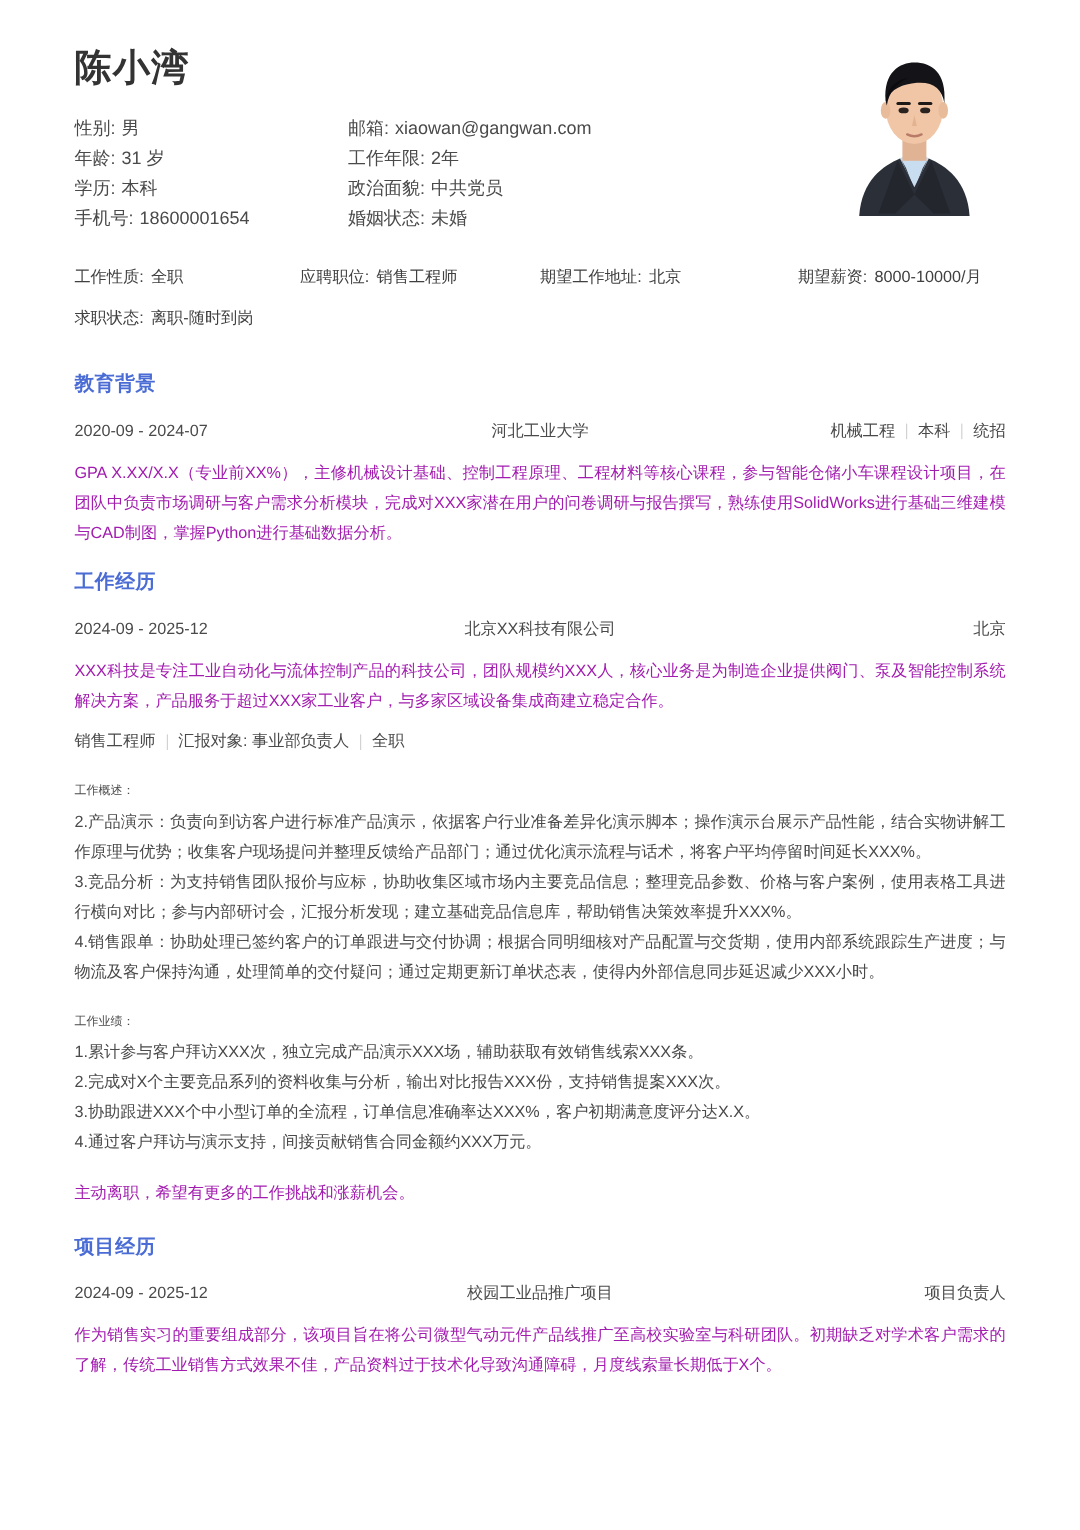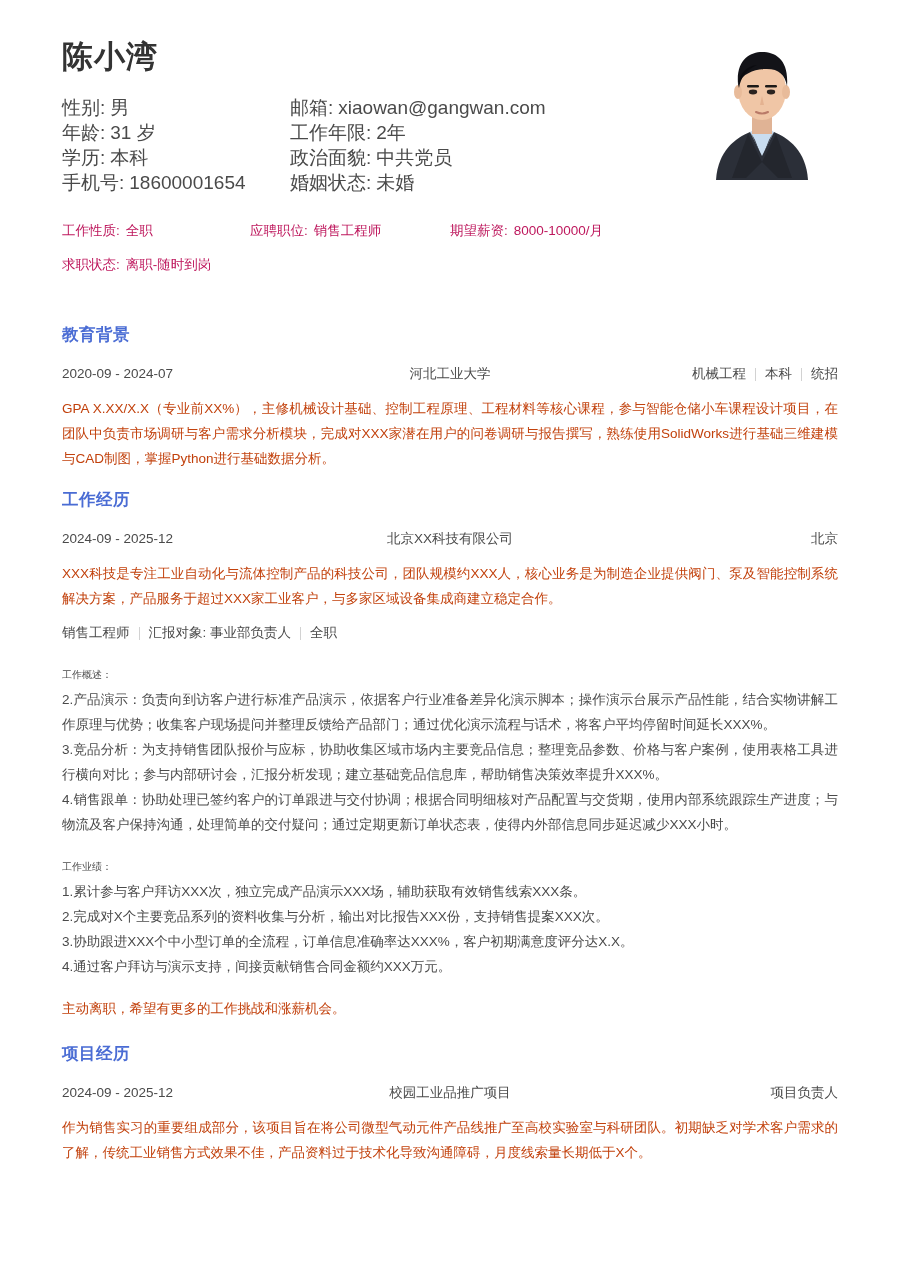--- a/index.html
+++ b/index.html
@@ -19,39 +19,39 @@
   .name {
     font-size: 31px; font-weight: bold; color: #333333;
     letter-spacing: 1px; line-height: 1.2; margin: 0 0 20px 0;
   }
   .info-grid {
     display: grid;
     grid-template-columns: 228px auto;
     row-gap: 0px;
     max-width: 620px;
   }
-  .info-cell { font-size: 19px; color: #4a4a4a; line-height: 25px; white-space: nowrap; }
+  .info-cell { font-size: 15px; color: #4a4a4a; line-height: 25px; white-space: nowrap; }
   .info-cell .lab { color: #4a4a4a; }
   .info-cell .val { color: #4a4a4a; margin-left: 5px; }
 
   .photo {
     position: absolute; right: 16px; top: 28px;
     width: 120px; height: 152px; overflow: hidden; background: #ffffff;
   }
   .photo svg { display:block; width:120px; height:152px; }
 
   
   .section { margin-top: 8px; }
   .sec-title {
     font-size: 16.5px; font-weight: bold; color: #4a6cd4;
     letter-spacing: .5px; margin: 0 0 16px 0;
   }
 
   
-  .intent-row { display: flex; font-size: 13.5px; color: #be185d; line-height: 28px; }
+  .intent-row { display: flex; font-size: 13.5px; color: #404040; line-height: 28px; }
   .intent-row .c0 { width: 188px; }
   .intent-row .c1 { width: 200px; }
   .intent-row .c2 { width: 215px; }
   .intent-row .c3 { width: auto; }
   .intent-row .val { margin-left: 6px; }
 
   
   .entry-head {
     position: relative; display: flex; align-items: flex-end;
     font-size: 13.5px; color: #4a4a4a; line-height: 24px; margin-bottom: 10px;
@@ -60,34 +60,34 @@
   .entry-head .center { flex: 1; text-align: center; white-space: nowrap; }
   .entry-head .right { width: 300px; text-align: right; white-space: nowrap; }
 
   .tag-list { display: inline-flex; align-items: center; }
   .tag-list .tag { padding: 0 9px; }
   .tag-list .tag:last-child { padding-right: 0; }
   .tag-list .tag:first-child { padding-left: 0; }
   .tag-list .sep { width: 1px; height: 13px; background: #d2d2d2; display: inline-block; }
 
   .body-text {
-    font-size: 13.5px; color: #c2410c; line-height: 25px;
+    font-size: 13.5px; color: #a21caf; line-height: 25px;
     text-align: justify; margin: 0;
   }
   .role-line {
     font-size: 13.5px; color: #4a4a4a; line-height: 24px;
     margin: 10px 0 0 0; display: flex; align-items: center;
   }
   .blank-line { height: 17px; }
   .sub-head { font-size: 10px; color: #4a4a4a; line-height: 25px; margin: 0; }
   .bullets { margin: 0; padding: 0; list-style: none; }
   .bullets li { font-size: 13.5px; color: #4a4a4a; line-height: 25px; text-align: justify; }
 
   .work-sec { margin-top: 18px; }
-  .edu-sec  { margin-top: 39px; }
+  .edu-sec  { margin-top: 24px; }
   .proj-sec { margin-top: 22px; }
   .intent-sec { margin-top: 22px; }
 </style>
 </head>
 <body>
 
 <div class="page">
 
   <div class="header">
     <h1 class="name">陈小湾</h1>
@@ -156,20 +156,23 @@
   </div>
 
   <div class="section intent-sec">
 
     <div class="intent-row">
       <div class="c0">
         <span>工作性质:</span><span class="val">全职</span>
       </div>
       <div class="c1">
         <span>应聘职位:</span><span class="val">销售工程师</span>
+      </div>
+      <div class="c2">
+        <span>期望工作地址:</span><span class="val">北京</span>
       </div>
       <div class="c3">
         <span>期望薪资:</span><span class="val">8000-10000/月</span>
       </div>
     </div>
 
     <div class="intent-row" style="line-height:40px;">
       <div class="c0">
         <span>求职状态:</span><span class="val">离职-随时到岗</span>
       </div>

